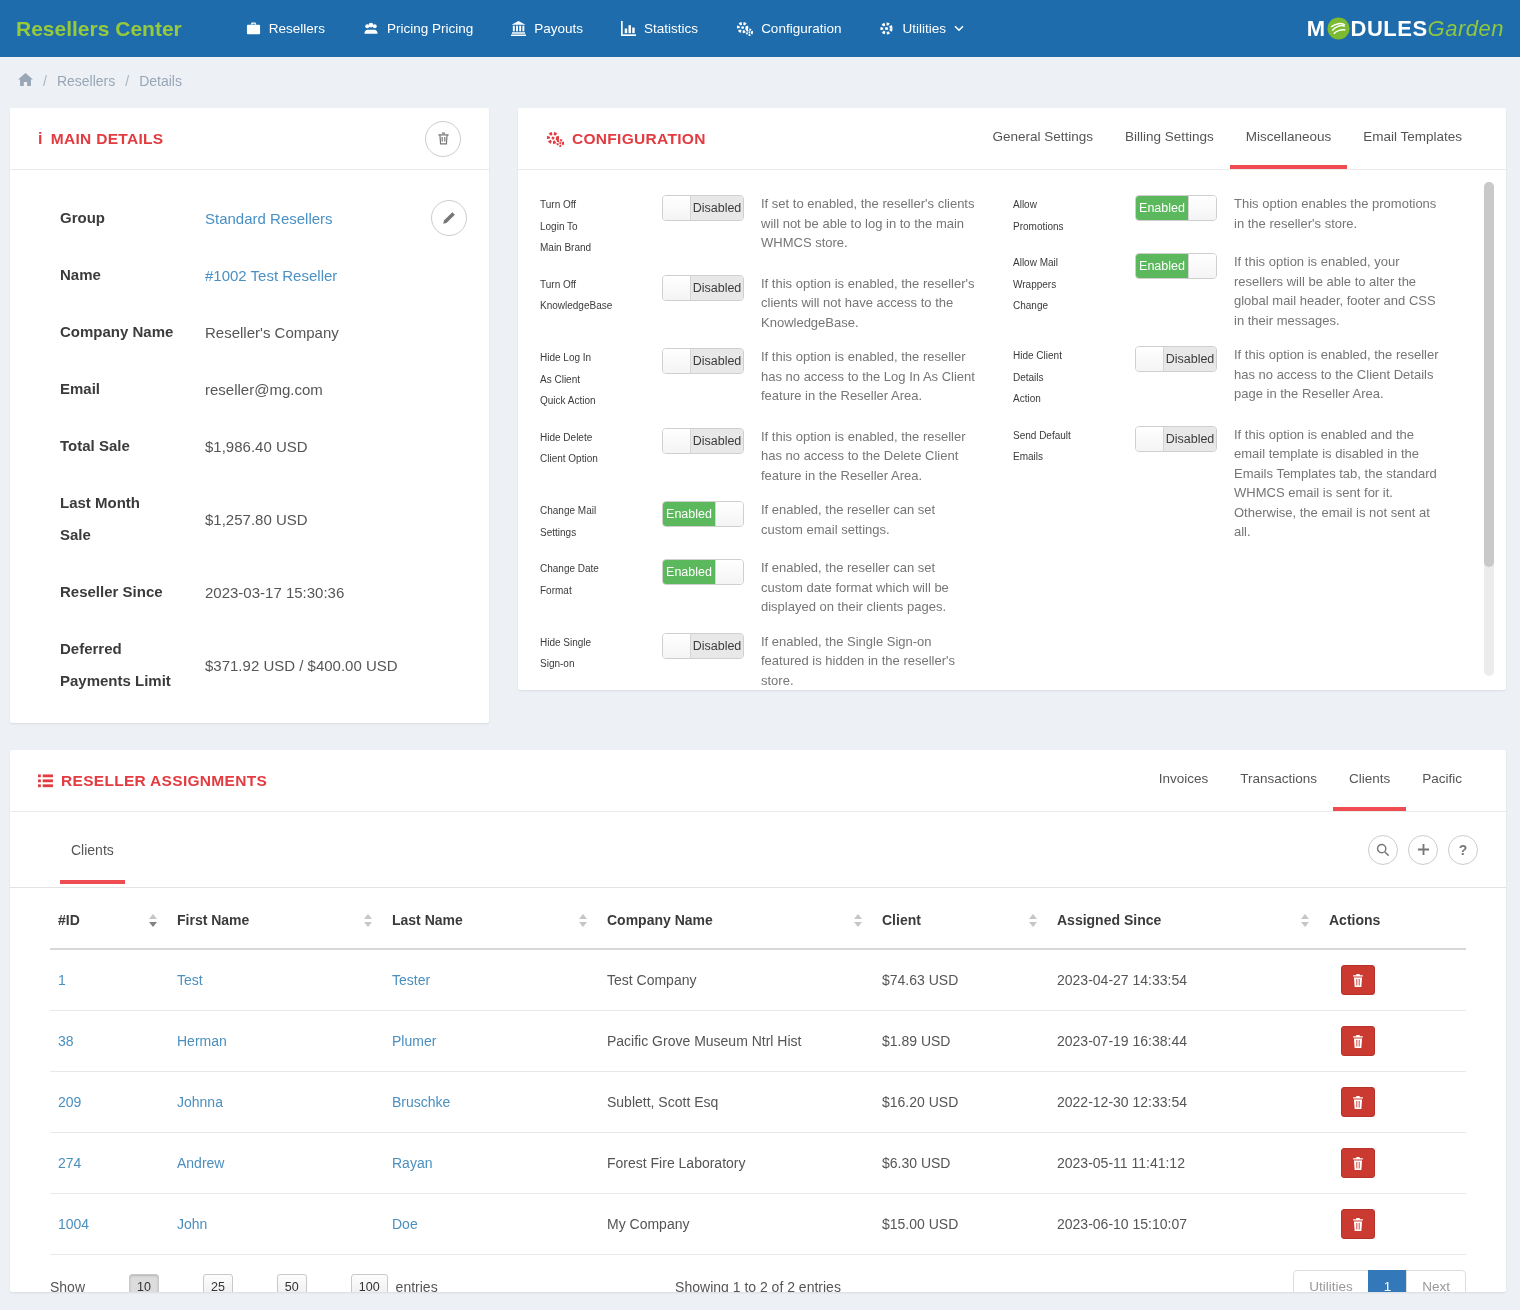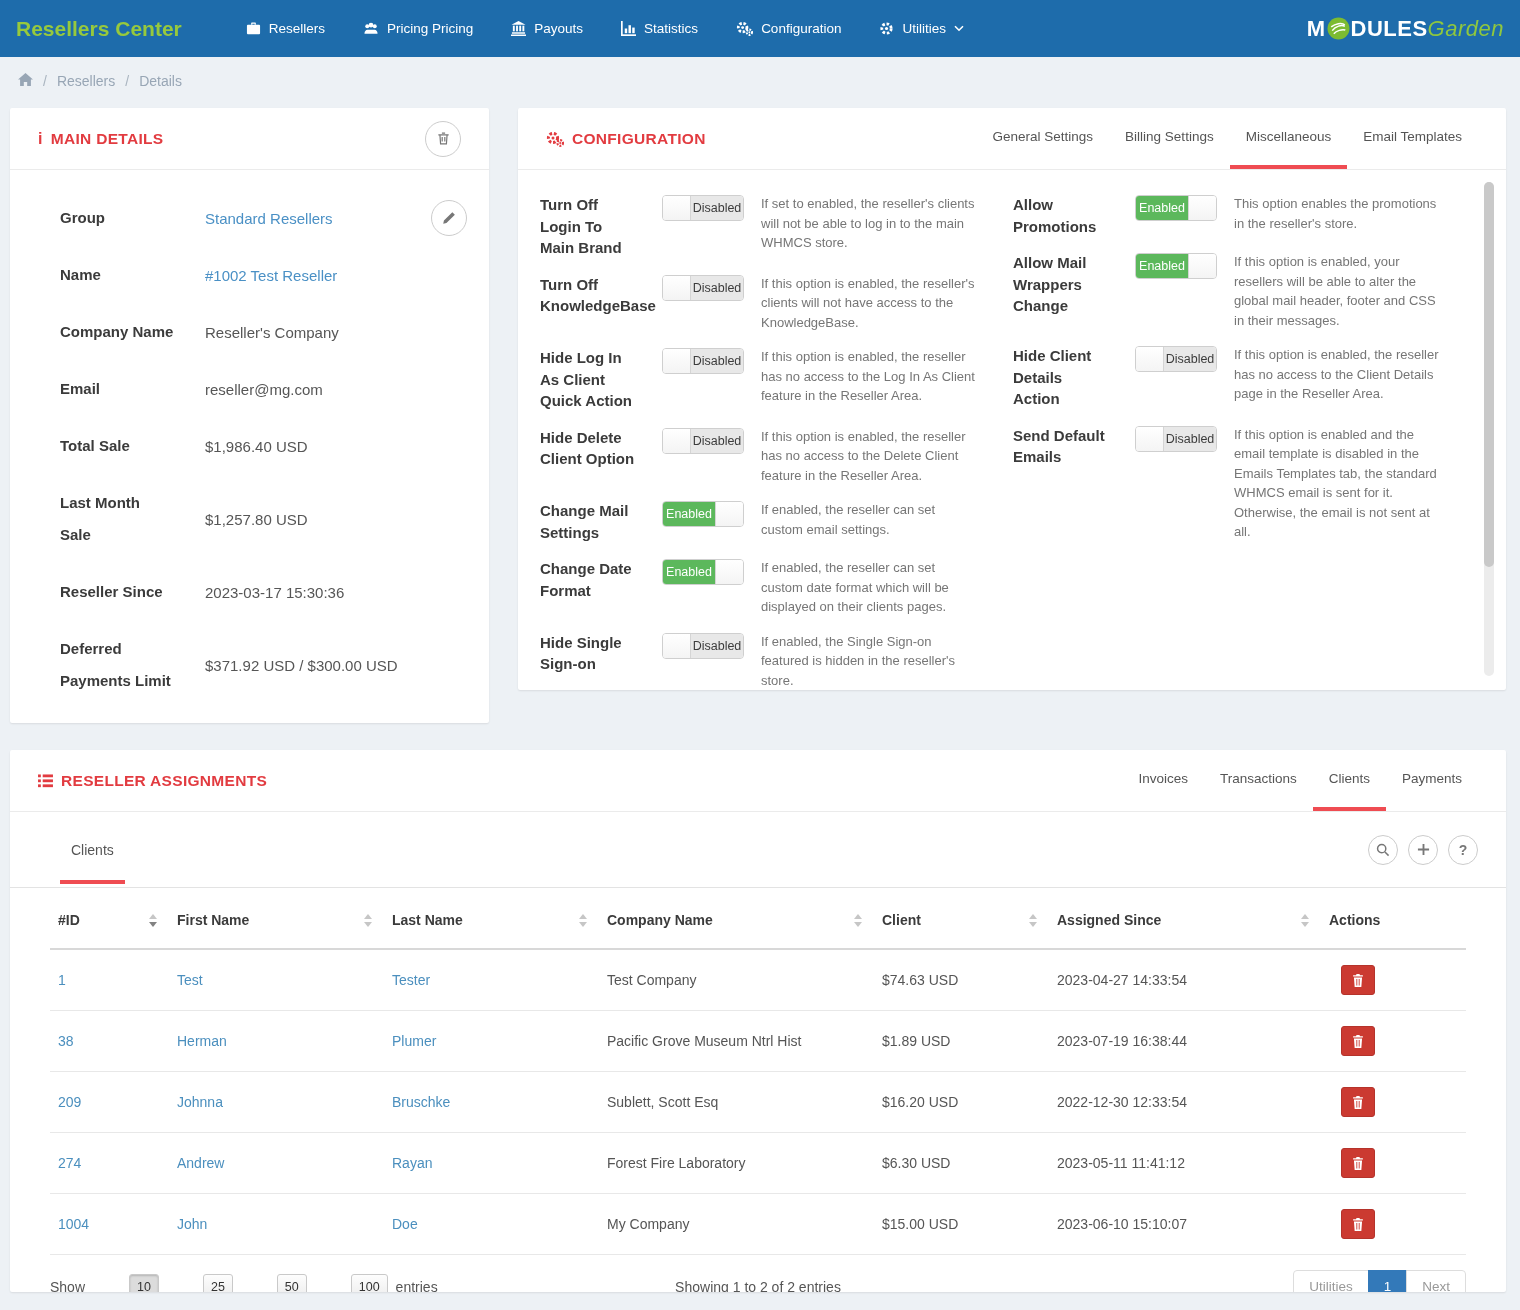--- a/index.html
+++ b/index.html
@@ -50,21 +50,21 @@
   .md-label { width:122px; margin-right:23px; font-size:15px; font-weight:bold; color:#3b3b3b; line-height:32px; white-space:pre-line; flex:none; }
   .md-value { font-size:15px; color:#565656; }
   .md-value.link { color:#4a90c5; cursor:pointer; }
   .md-row .circle-btn { position:absolute; right:-6px; top:50%; transform:translateY(-50%); }
 
   
   .cfg-body { display:flex; align-items:flex-start; padding:24px 26px 0 22px; position:relative; }
   .cfg-col { width:452px; flex:none; }
   .cfg-col + .cfg-col { margin-left:21px; }
   .setting { display:flex; align-items:flex-start; margin-bottom:15px; }
-  .set-label { width:100px; margin-right:22px; font-size:15px; font-weight:bold; color:#3b3b3b; line-height:21.5px; white-space:pre-line; flex:none; }
+  .set-label { width:100px; margin-right:22px; font-size:10px; font-weight:normal; color:#3b3b3b; line-height:21.5px; white-space:pre-line; flex:none; }
   .toggle { width:82px; height:26px; border:1px solid #cfcfcf; border-radius:4px; display:flex; overflow:hidden; cursor:pointer; flex:none; margin-right:17px; margin-top:1px; background:#fff; }
   .toggle .knob { width:28px; flex:none; background:linear-gradient(#fff,#f4f4f4); }
   .toggle .t-label { flex:1; display:flex; align-items:center; justify-content:center; font-size:12.5px; }
   .toggle.disabled .knob { order:0; border-right:1px solid #d5d5d5; }
   .toggle.disabled .t-label { order:1; background:#e8e8e8; color:#3c3c3c; }
   .toggle.enabled .knob { order:1; border-left:1px solid #d5d5d5; }
   .toggle.enabled .t-label { order:0; background:#5cb85c; color:#fff; }
   .set-desc { width:214px; font-size:13px; color:#767676; line-height:19.5px; }
   .cfg-scrollbar { position:absolute; right:12px; top:74px; width:10px; height:494px; background:#ececec; border-radius:5px; }
   .cfg-scrollbar .thumb { position:absolute; top:0; left:0; width:10px; height:78%; background:#c9c9c9; border-radius:5px; }
@@ -248,21 +248,21 @@
 Sale</div>
       <div class="md-value plain">$1,257.80 USD</div>
     </div>
     <div class="md-row">
       <div class="md-label">Reseller Since</div>
       <div class="md-value plain">2023-03-17 15:30:36</div>
     </div>
     <div class="md-row">
       <div class="md-label">Deferred
 Payments Limit</div>
-      <div class="md-value plain">$371.92 USD / $300.00 USD</div>
+      <div class="md-value plain">$371.92 USD / $400.00 USD</div>
     </div>
   </div>
 </div>
 
 <div class="panel" id="configuration">
   <div class="panel-header">
     <div class="panel-title">
       <svg width="18" height="16" viewBox="0 0 18 16">
           <circle cx="7" cy="7" r="4.6" fill="none" stroke="#e23b40" stroke-width="3" stroke-dasharray="2.6 1.8"></circle>
           <circle cx="7" cy="7" r="1.5" fill="#e23b40"></circle>
@@ -417,21 +417,21 @@
       <div class="tab">
           <span>Invoices</span>
         </div>
       <div class="tab">
           <span>Transactions</span>
         </div>
       <div class="tab active">
           <span>Clients</span>
         </div>
       <div class="tab">
-          <span>Payments</span>
+          <span>Pacific</span>
         </div>
     </div>
   </div>
 
   <div class="subtabs">
     <div class="subtab">
         <span>Clients</span>
       </div>
     <div class="subtab-actions">
       <div class="circle-btn sm">

